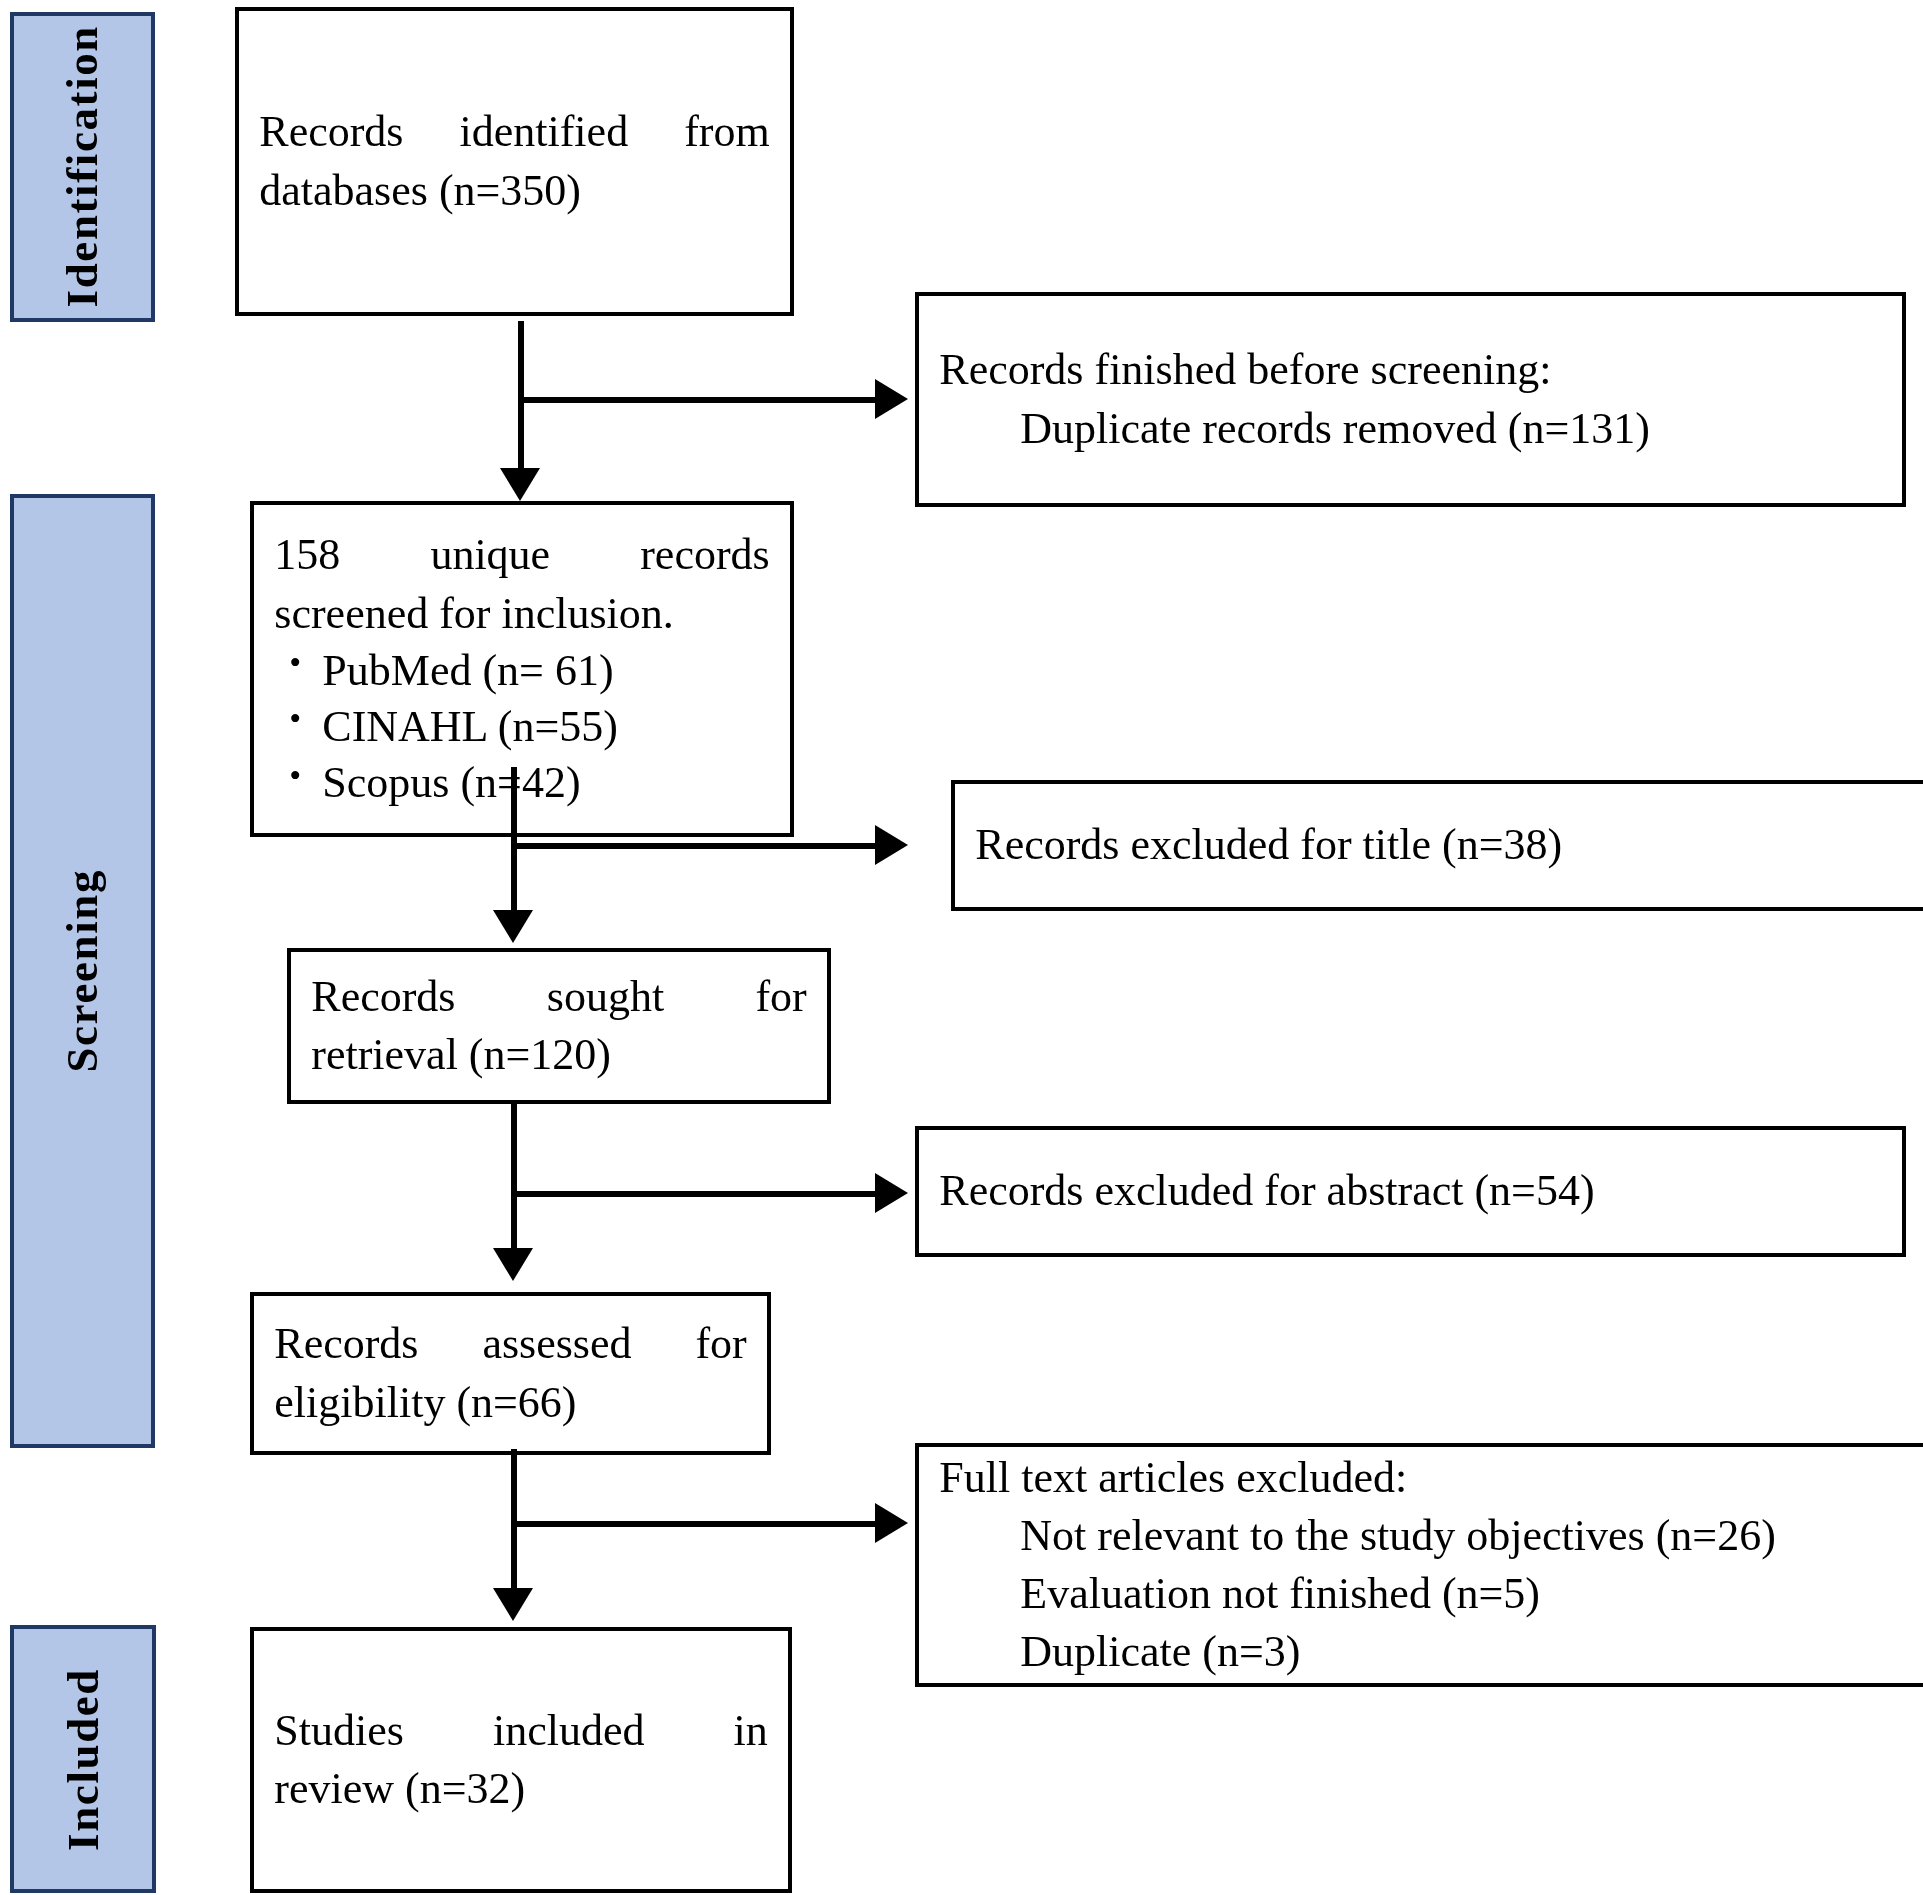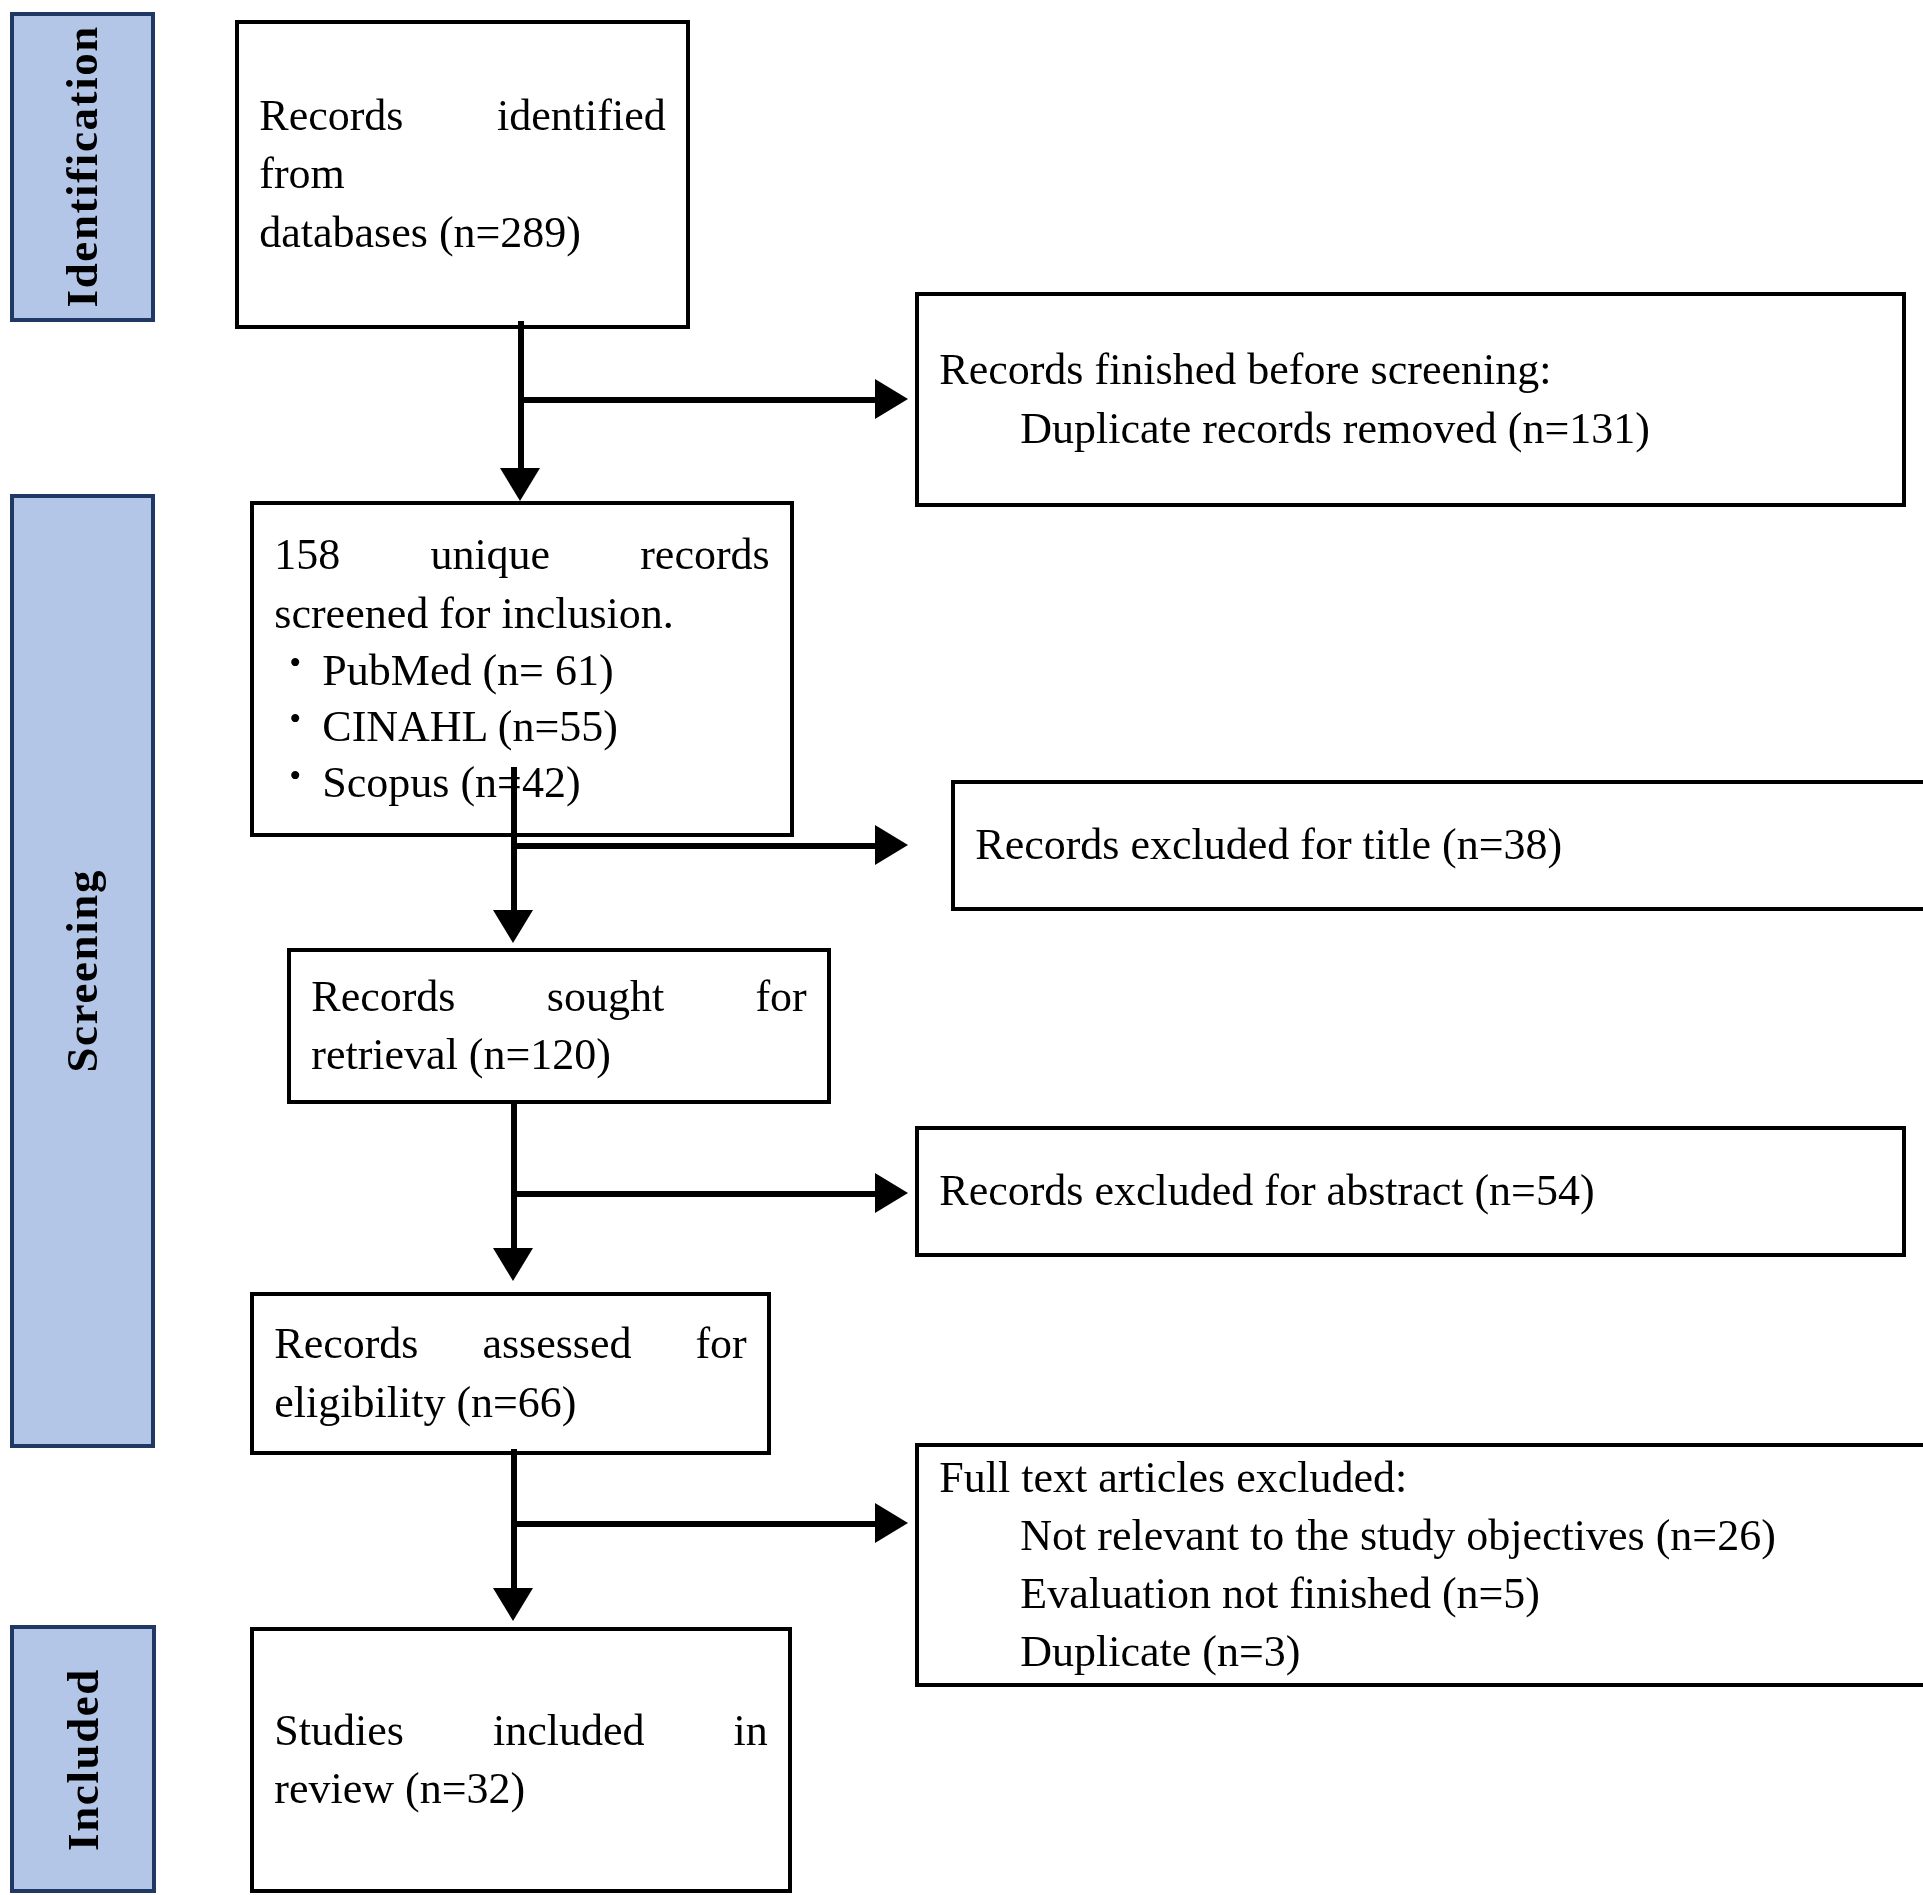--- a/index.html
+++ b/index.html
@@ -130,24 +130,24 @@
   </div>
 
   <div class="stage-bar" style="left:10.2px; top:494px; width:145px; height:954px;">
     <span class="stage-label">Screening</span>
   </div>
 
   <div class="stage-bar" style="left:10.2px; top:1625px; width:146px; height:268px;">
     <span class="stage-label">Included</span>
   </div>
 
-  <div class="box justify" style="left:235px; top:20px; width:455px; height:309px;">
+  <div class="box justify" style="left:235px; top:7px; width:559px; height:309px;">
     <div class="box-inner">
       <p>Records identified from</p>
-      <p class="last-line">databases (n=289)</p>
+      <p class="last-line">databases (n=350)</p>
     </div>
   </div>
 
   <div class="box" style="left:915px; top:292px; width:991px; height:215px;">
     <div class="box-inner">
       <p>Records finished before screening:</p>
       <p class="indent-1">Duplicate records removed (n=131)</p>
     </div>
   </div>
 

